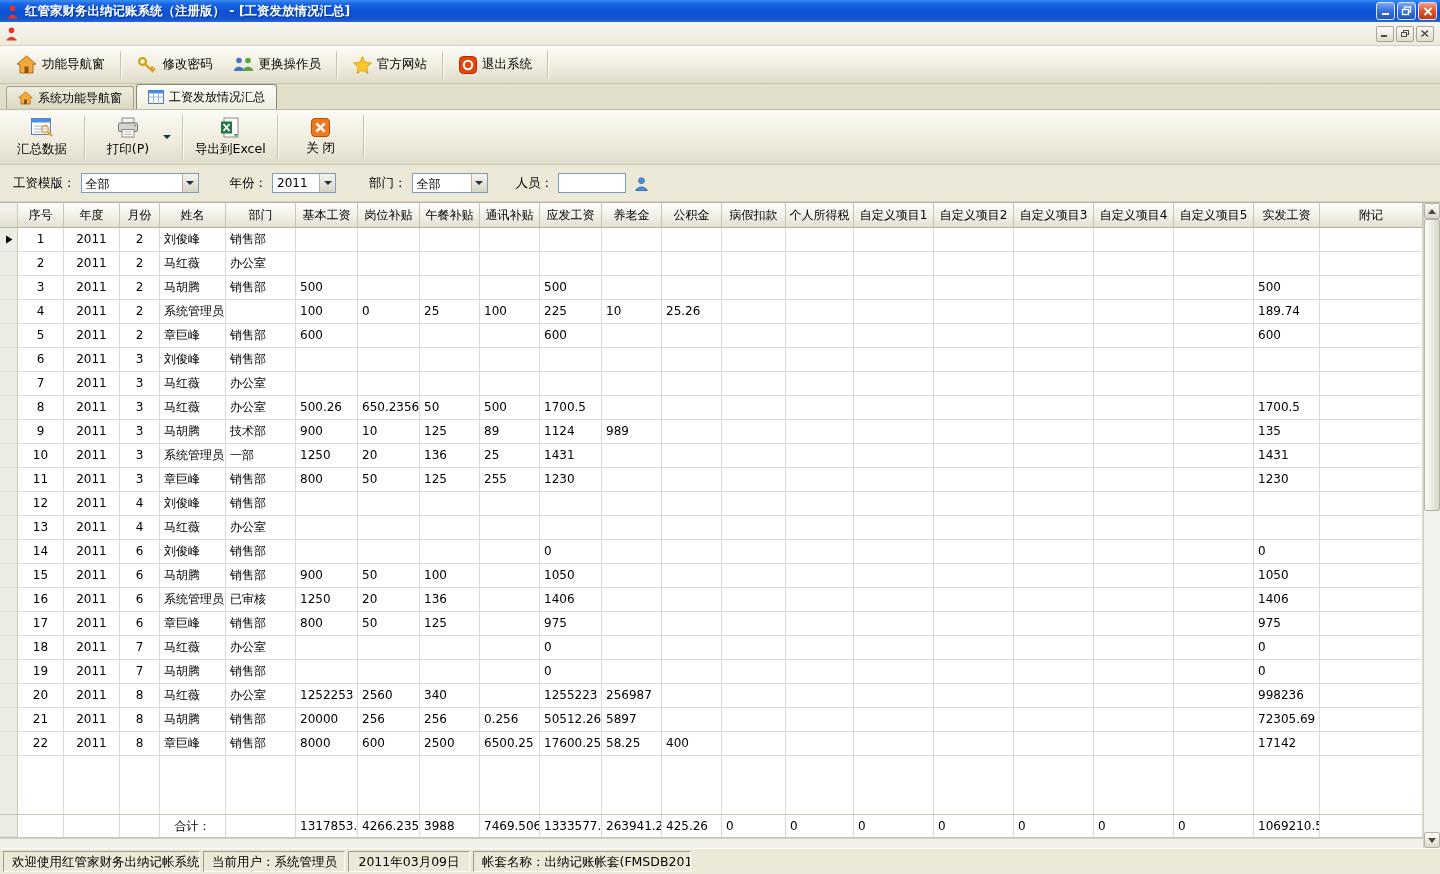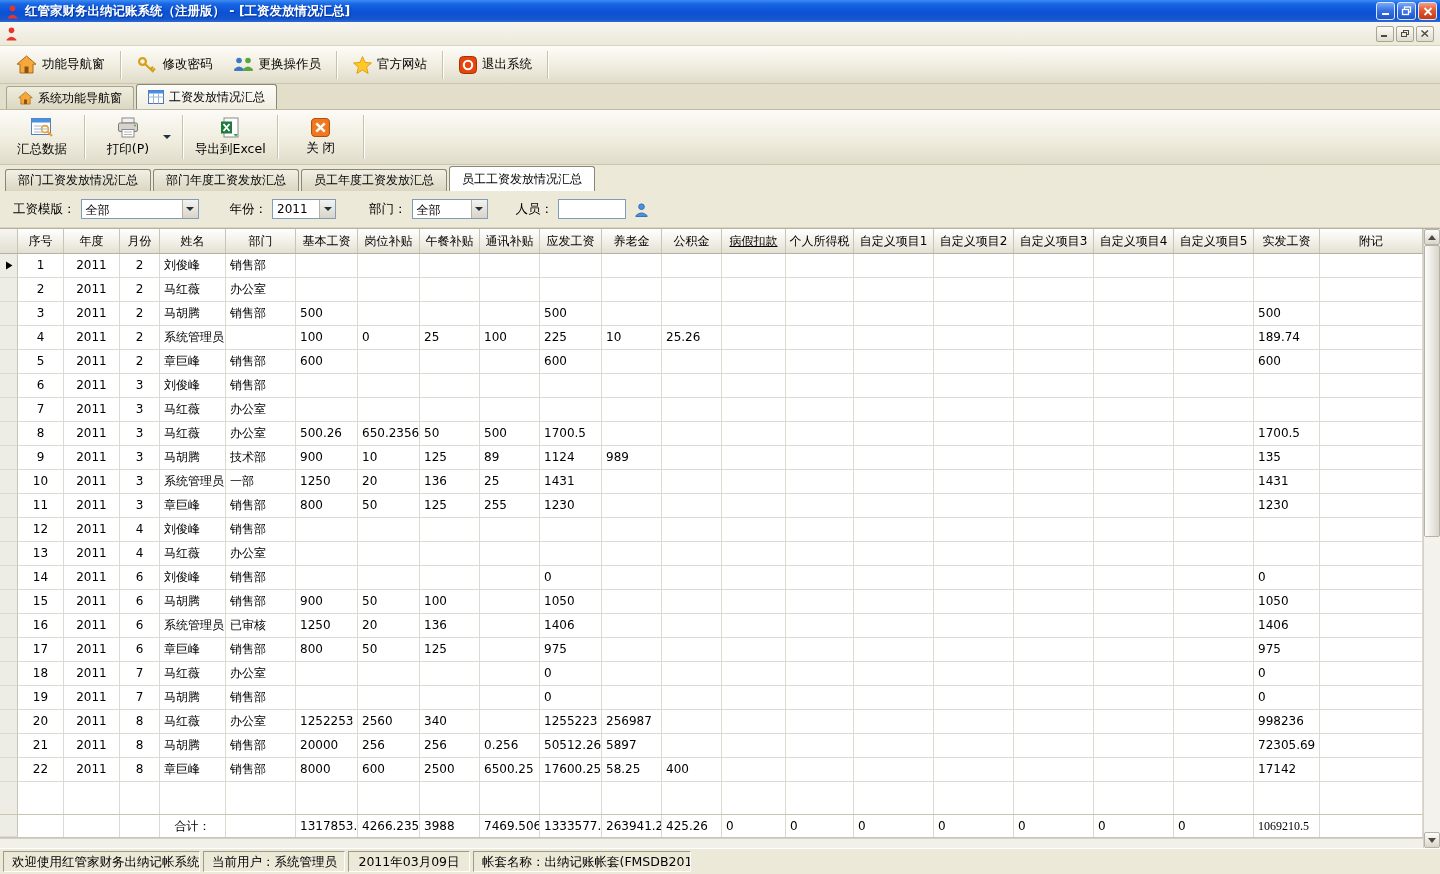--- a/index.html
+++ b/index.html
@@ -306,26 +306,20 @@
               <rect x="0.5" y="0.5" width="17" height="17" rx="3.5" fill="#F07820" stroke="#B2500A"></rect>
               <path d="M5 5 L13 13 M13 5 L5 13" stroke="#fff" stroke-width="2.4"></path>
             </svg>
           </span>
           <span>关 闭</span>
         </span>
       </div>
       <span class="rt-sep"></span>
     </div>
 
-  <div class="subtabs" id="sub-tabs">
-      <div class="subtab">部门工资发放情况汇总</div>
-      <div class="subtab">部门年度工资发放汇总</div>
-      <div class="subtab">员工年度工资发放汇总</div>
-      <div class="subtab active">员工工资发放情况汇总</div>
-    </div>
 
   <div class="filterbar">
     <span class="flabel">工资模版：</span>
     <div class="combo" style="width:118px">
       <span class="combo-val">全部</span>
       <span class="combo-btn">
           <span class="tri-dn"></span>
         </span>
     </div>
     <span class="msp" style="width:31px"></span>
@@ -366,21 +360,21 @@
           <div class="hcell" style="width: 40px;">月份</div>
           <div class="hcell" style="width: 66px;">姓名</div>
           <div class="hcell" style="width: 70px;">部门</div>
           <div class="hcell" style="width: 62px;">基本工资</div>
           <div class="hcell" style="width: 62px;">岗位补贴</div>
           <div class="hcell" style="width: 60px; text-align: right;">午餐补贴</div>
           <div class="hcell" style="width: 60px;">通讯补贴</div>
           <div class="hcell" style="width: 62px;">应发工资</div>
           <div class="hcell" style="width: 60px;">养老金</div>
           <div class="hcell" style="width: 60px;">公积金</div>
-          <div class="hcell" style="width: 64px; text-decoration: underline;">病假扣款</div>
+          <div class="hcell" style="width: 64px;">病假扣款</div>
           <div class="hcell" style="width: 68px;">个人所得税</div>
           <div class="hcell" style="width: 80px;">自定义项目1</div>
           <div class="hcell" style="width: 80px;">自定义项目2</div>
           <div class="hcell" style="width: 80px;">自定义项目3</div>
           <div class="hcell" style="width: 80px;">自定义项目4</div>
           <div class="hcell" style="width: 80px;">自定义项目5</div>
           <div class="hcell" style="width: 66px;">实发工资</div>
           <div class="hcell" style="width: 100px; flex: 1 0 100px;">附记</div>
         </div>
       <div class="grid-body" id="grid-body">
@@ -954,21 +948,21 @@
             <div class="cell" style="width: 62px; text-align: left;">1333577.01</div>
             <div class="cell" style="width: 60px; text-align: left;">263941.25</div>
             <div class="cell" style="width: 60px; text-align: left;">425.26</div>
             <div class="cell" style="width: 64px; text-align: left;">0</div>
             <div class="cell" style="width: 68px; text-align: left;">0</div>
             <div class="cell" style="width: 80px; text-align: left;">0</div>
             <div class="cell" style="width: 80px; text-align: left;">0</div>
             <div class="cell" style="width: 80px; text-align: left;">0</div>
             <div class="cell" style="width: 80px; text-align: left;">0</div>
             <div class="cell" style="width: 80px; text-align: left;">0</div>
-            <div class="cell" style="width: 66px; text-align: left; font-family: Liberation Serif, serif;">1069210.5</div>
+            <div class="cell" style="width: 66px; text-align: left;">1069210.5</div>
             <div class="cell" style="width: 100px; flex: 1 0 100px; text-align: left;"></div>
           </div>
         </div>
       <div class="hstrip"></div>
     </div>
     <div class="vscroll">
       <div class="sarrow">
           <span class="tri-up2"></span>
         </div>
       <div class="strack">

